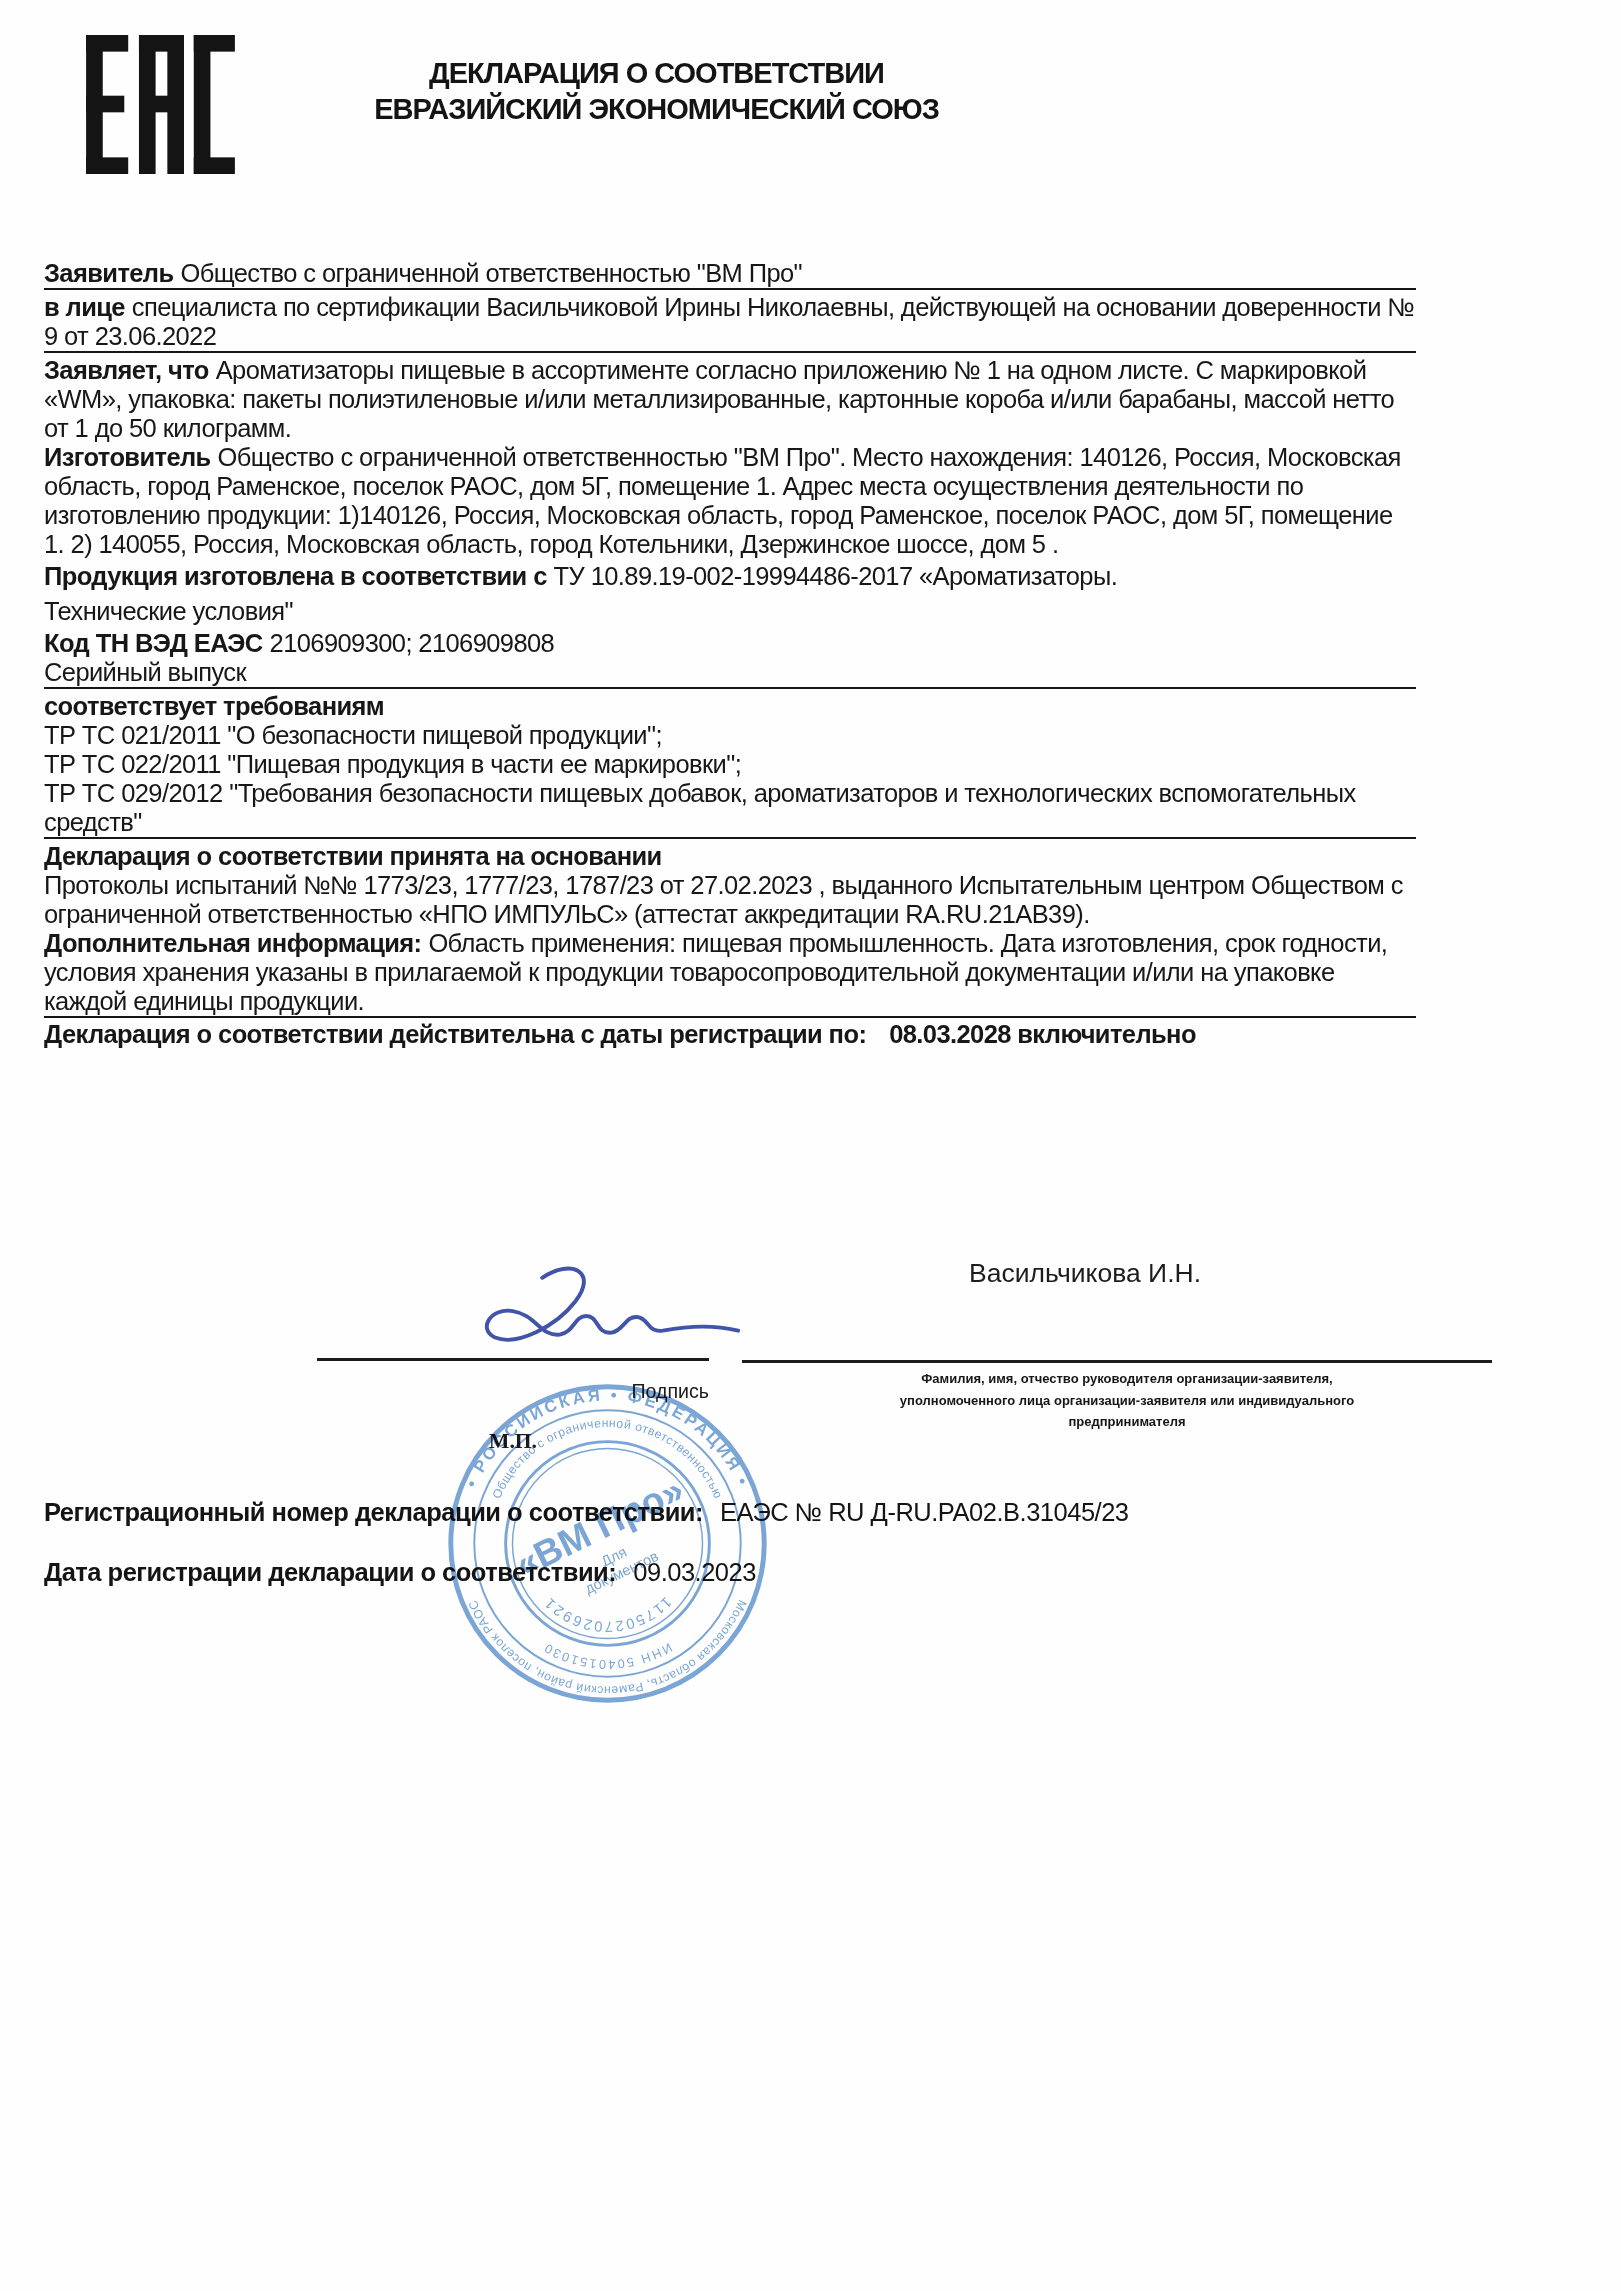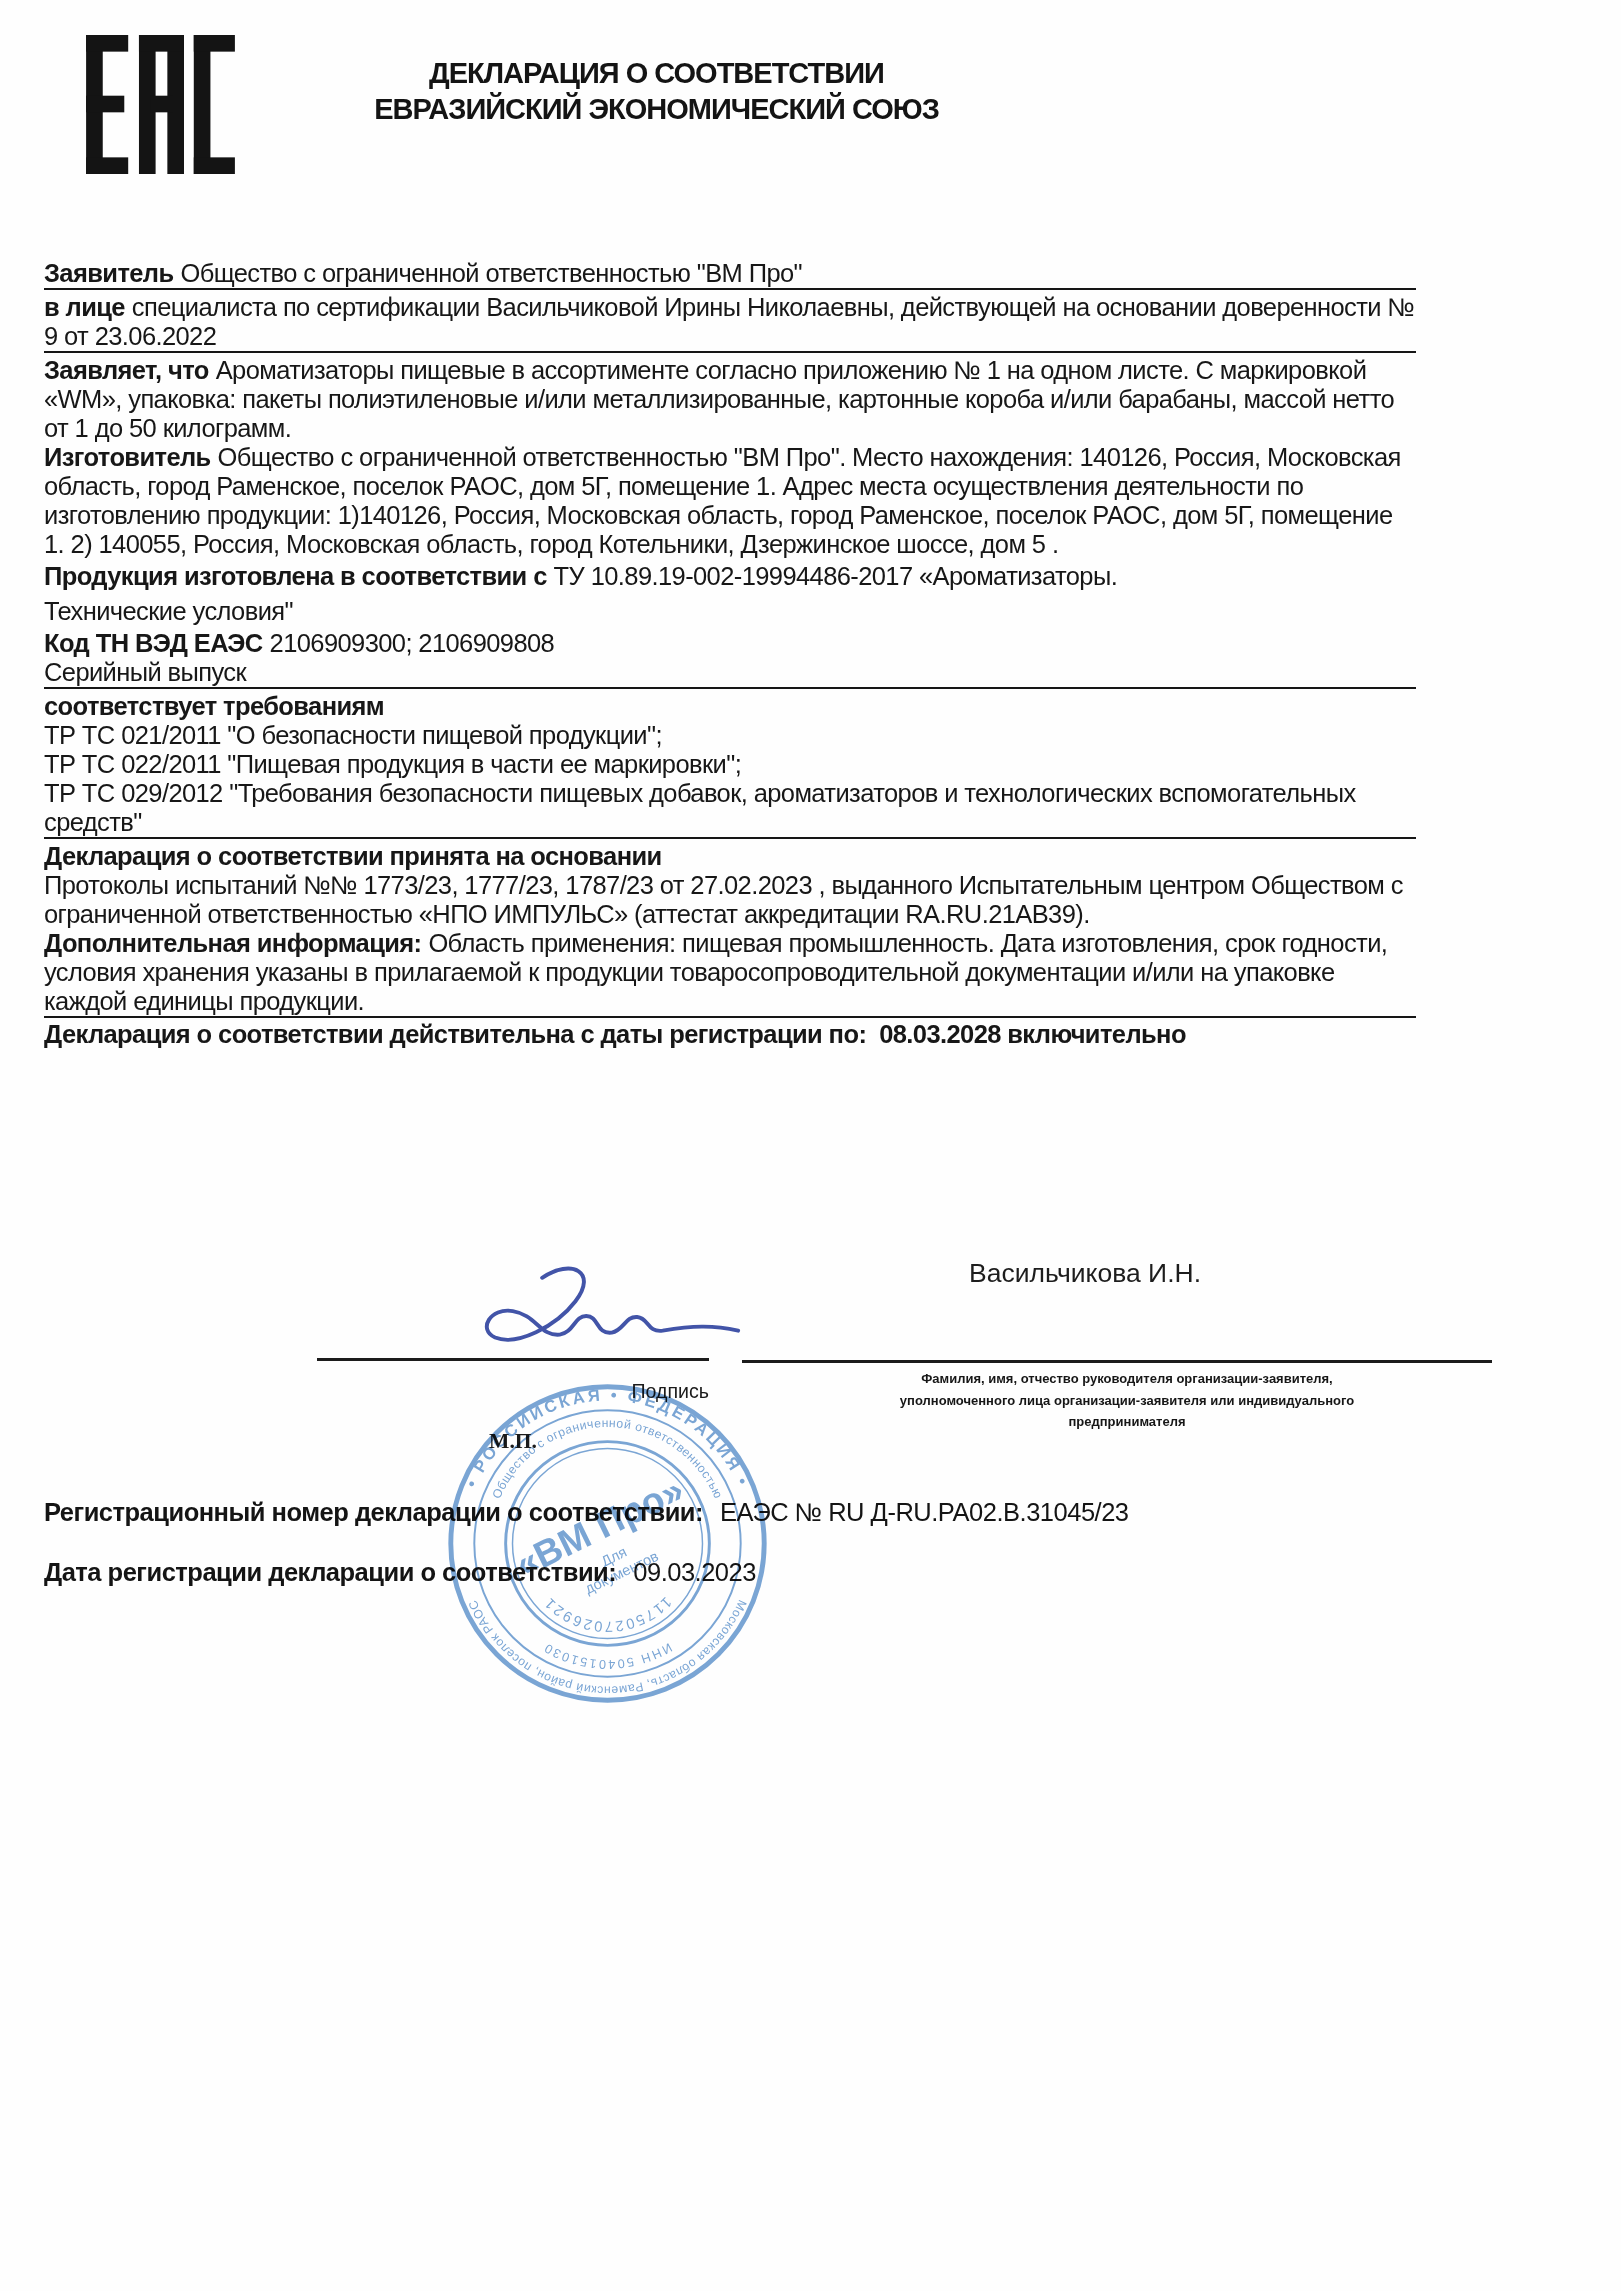--- a/index.html
+++ b/index.html
@@ -24,21 +24,21 @@
     font-size:25.5px;line-height:29px;letter-spacing:-0.6px;color:#171717;
   }
   .content p{margin:0;}
   .content p.rule{
     border-bottom:2.9px solid #161616;
     padding-bottom:0;margin-bottom:2.9px;
   }
   .content b{margin-right:6.9px;}
   .wide{line-height:35px;}
   .prewrap{white-space:pre-wrap;}
-  .gap{margin-left:6px;}
+  .gap{margin-left:16px;}
   
   .sig-svg{position:absolute;left:446px;top:1266px;}
   .sig-line{position:absolute;height:2.9px;background:#1c1c1c;}
   .sig-line.left{left:317px;top:1358px;width:392px;}
   .sig-line.right{left:742px;top:1360px;width:750px;}
   .sig-caption{
     position:absolute;left:317px;width:392px;text-align:center;
     font-size:19.6px;color:#1b1b1b;
   }
   .sig-caption.podpis{top:1380px;text-align:right;}

